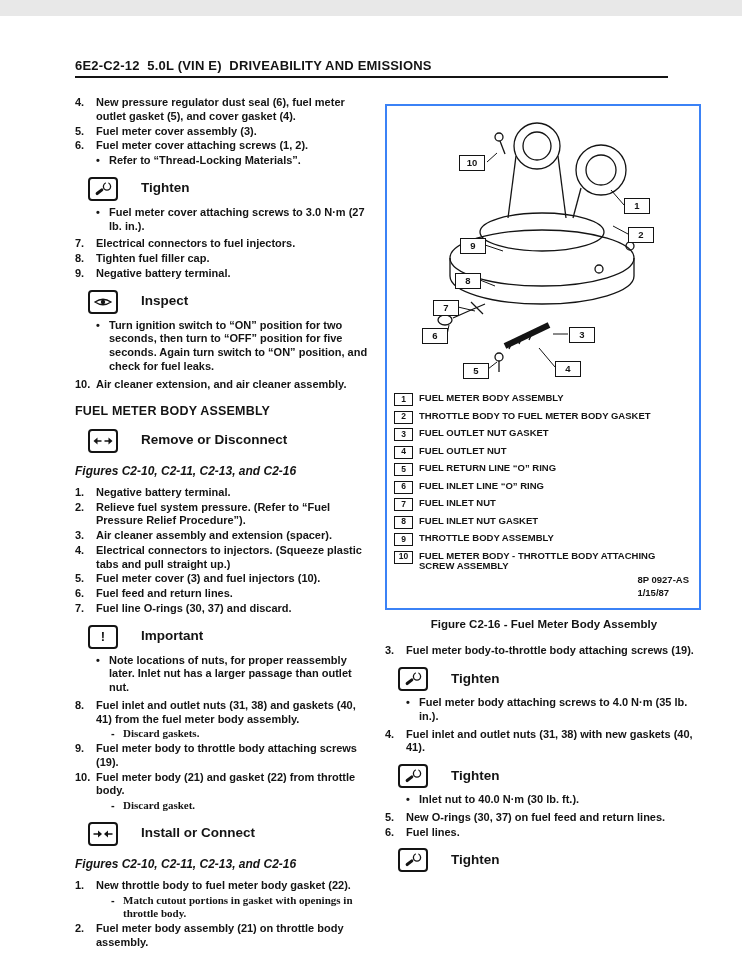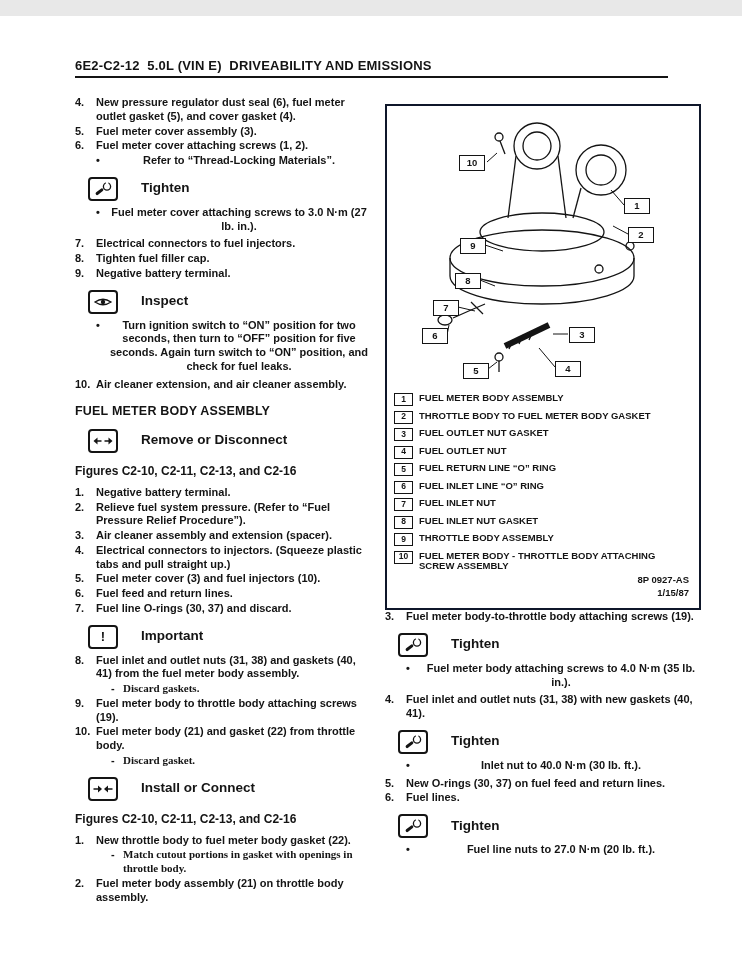--- a/index.html
+++ b/index.html
@@ -10,42 +10,42 @@
   .hdr-rule{position:absolute;left:75px;top:60px;width:593px;border-top:2.5px solid #141414;}
 
   .col-left{position:absolute;left:75px;top:80px;width:294px;font-size:11px;line-height:1.25;}
   .col-right{position:absolute;left:385px;top:88px;width:318px;font-size:11px;line-height:1.25;}
 
   .oli{display:flex;margin:0 0 1px 0;}
   .oli .num{flex:0 0 21px;}
   .oli .txt{flex:1;}
   .bullet{display:flex;margin:1px 0 1px 21px;}
   .bullet::before{content:"\2022";flex:0 0 13px;}
-  .bullet .txt{flex:1;text-align:center;}
+  .bullet .txt{flex:1;}
   .dash{display:flex;margin:0 0 1px 36px;}
   .dash::before{content:"-";flex:0 0 12px;}
   .dash .txt{flex:1;font-family:Liberation Serif, serif;}
 
   .callout{display:flex;align-items:center;gap:23px;margin:9px 0 5px 13px;}
   .cicon{flex:0 0 auto;width:26px;height:20px;border:2.2px solid #141414;border-radius:4px;
          display:flex;align-items:center;justify-content:center;background:#fff;}
   .clabel{font-size:13.5px;}
 
   .section-h{font-size:12.5px;margin:13px 0 4px 0;letter-spacing:.2px;}
-  .figures{font-size:12px;margin:11px 0 7px 0;}
-
-  .figbox{position:relative;width:312px;height:502px;border:2px solid #0f172a;background:#fff;}
+  .figures{font-style:italic;font-size:12px;margin:11px 0 7px 0;}
+
+  .figbox{position:relative;width:312px;height:502px;border:2px solid #3b82f6;background:#fff;}
   .diagram{position:absolute;left:0;top:0;}
   .co{position:absolute;width:24px;height:14px;border:1.6px solid #141414;background:#fff;
       display:flex;align-items:center;justify-content:center;font-size:9.5px;}
   .legend{position:absolute;left:7px;top:287px;width:298px;}
   .lrow{display:flex;align-items:flex-start;margin-bottom:4.5px;font-size:9.5px;line-height:1.15;}
   .lnum{flex:0 0 auto;min-width:15px;height:11px;border:1.5px solid #141414;margin-right:6px;
         display:flex;align-items:center;justify-content:center;font-size:8.5px;padding:0 1px;}
-  .figref{position:absolute;right:10px;bottom:8px;text-align:right;font-size:9.5px;line-height:1.35;}
+  .figref{position:absolute;right:10px;bottom:8px;text-align:left;font-size:9.5px;line-height:1.35;}
   .caption{text-align:center;font-size:11.5px;margin:7px 0 13px 0;}
 
   svg .ln{stroke:#141414;fill:none;stroke-width:1.3;}
   svg .fl{fill:#141414;stroke:none;}
   .excl{font-size:13px;line-height:1;}
 </style>
 </head>
 <body>
 
 <div class="page">
@@ -158,20 +158,23 @@
     <div class="oli">
       <span class="num">7.</span>
       <span class="txt">Fuel line O-rings (30, 37) and discard.</span>
     </div>
 
     <div class="callout">
       <span class="cicon">
         <span class="excl">!</span>
       </span>
       <span class="clabel">Important</span>
+    </div>
+    <div class="bullet">
+      <span class="txt">Note locations of nuts, for proper reassembly later.  Inlet nut has a larger passage than outlet nut.</span>
     </div>
 
     <div class="oli" style="margin-top:4px;">
       <span class="num">8.</span>
       <span class="txt">Fuel inlet and outlet nuts (31, 38) and gaskets (40, 41) from the fuel meter body assembly.</span>
     </div>
     <div class="dash">
       <span class="txt">Discard gaskets.</span>
     </div>
     <div class="oli">
@@ -316,20 +319,21 @@
           <span class="ltxt">FUEL METER BODY - THROTTLE  BODY ATTACHING SCREW ASSEMBLY</span>
         </div>
       </div>
 
       <div class="figref">
         <div>8P 0927-AS</div>
         <div>1/15/87</div>
       </div>
     </div>
 
+    <div class="caption">Figure C2-16 - Fuel Meter Body Assembly</div>
 
     <div class="oli">
       <span class="num">3.</span>
       <span class="txt">Fuel meter body-to-throttle body attaching screws (19).</span>
     </div>
 
     <div class="callout">
       <span class="cicon">
         <svg width="20" height="16" viewBox="0 0 20 16">
           <circle class="ln" cx="14" cy="5.5" r="3.6" stroke-width="2"></circle>
@@ -374,19 +378,16 @@
     <div class="callout">
       <span class="cicon">
         <svg width="20" height="16" viewBox="0 0 20 16">
           <circle class="ln" cx="14" cy="5.5" r="3.6" stroke-width="2"></circle>
           <rect x="12.8" y="0" width="2.6" height="3.2" fill="#fff"></rect>
           <rect class="fl" x="2" y="9.2" width="9" height="3" rx="1.5" transform="rotate(-38 6.5 10.7)"></rect>
         </svg>
       </span>
       <span class="clabel">Tighten</span>
     </div>
-    <div class="bullet">
-      <span class="txt">Fuel line nuts to 27.0 N·m (20 lb. ft.).</span>
-    </div>
 
   </div>
 
 </div>
 
 </body></html>

